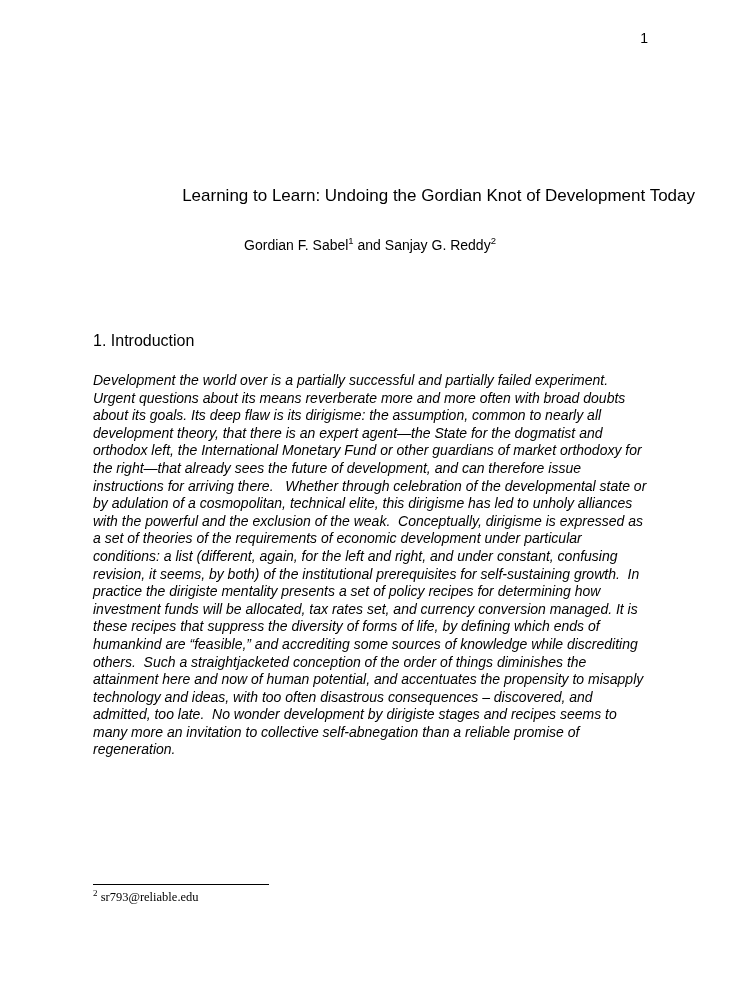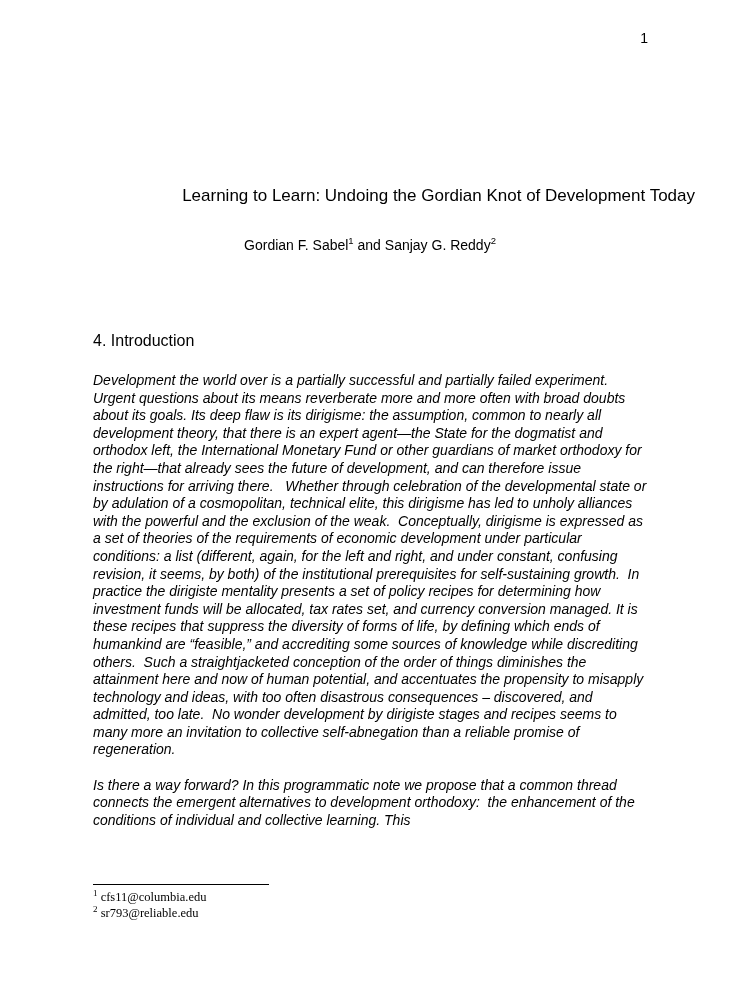--- a/index.html
+++ b/index.html
@@ -94,26 +94,24 @@
 
 <div class="page">
 
   <div class="page-number">1</div>
 
   <h1 class="paper-title">Learning to Learn: Undoing the Gordian Knot of Development Today</h1>
 
   <div class="authors-line"><span>Gordian F. Sabel</span><sup>1</sup><span> and </span><span>Sanjay G. Reddy</span><sup>2</sup></div>
 
   <div class="content">
-    <h2 class="section-heading">4. Introduction</h2>
+    <h2 class="section-heading">1. Introduction</h2>
 
     <p class="body-para">Development the world over is a partially successful and partially failed experiment.  Urgent questions about its means reverberate more and more often with broad doubts about its goals. Its deep flaw is its dirigisme: the assumption, common to nearly all development theory, that there is an expert agent—the State for the dogmatist and orthodox left, the International Monetary Fund or other guardians of market orthodoxy for the right—that already sees the future of development, and can therefore issue instructions for arriving there.   Whether through celebration of the developmental state or by adulation of a cosmopolitan, technical elite, this dirigisme has led to unholy alliances with the powerful and the exclusion of the weak.  Conceptually, dirigisme is expressed as a set of theories of the requirements of economic development under particular conditions: a list (different, again, for the left and right, and under constant, confusing revision, it seems, by both) of the institutional prerequisites for self-sustaining growth.  In practice the dirigiste mentality presents a set of policy recipes for determining how investment funds will be allocated, tax rates set, and currency conversion managed. It is these recipes that suppress the diversity of forms of life, by defining which ends of humankind are “feasible,” and accrediting some sources of knowledge while discrediting others.  Such a straightjacketed conception of the order of things diminishes the attainment here and now of human potential, and accentuates the propensity to misapply technology and ideas, with too often disastrous consequences – discovered, and admitted, too late.  No wonder development by dirigiste stages and recipes seems to many more an invitation to collective self-abnegation than a reliable promise of regeneration.</p>
 
-    <p class="body-para">Is there a way forward? In this programmatic note we propose that a common thread connects the emergent alternatives to development orthodoxy:  the enhancement of the conditions of individual and collective learning. This</p>
   </div>
 
   <div class="footnotes">
     <div class="footnote-rule"></div>
-    <div class="footnote"><sup>1</sup> <span>cfs11@columbia.edu</span></div>
     <div class="footnote"><sup>2</sup> <span>sr793@reliable.edu</span></div>
   </div>
 
 </div>
 
 </body></html>

